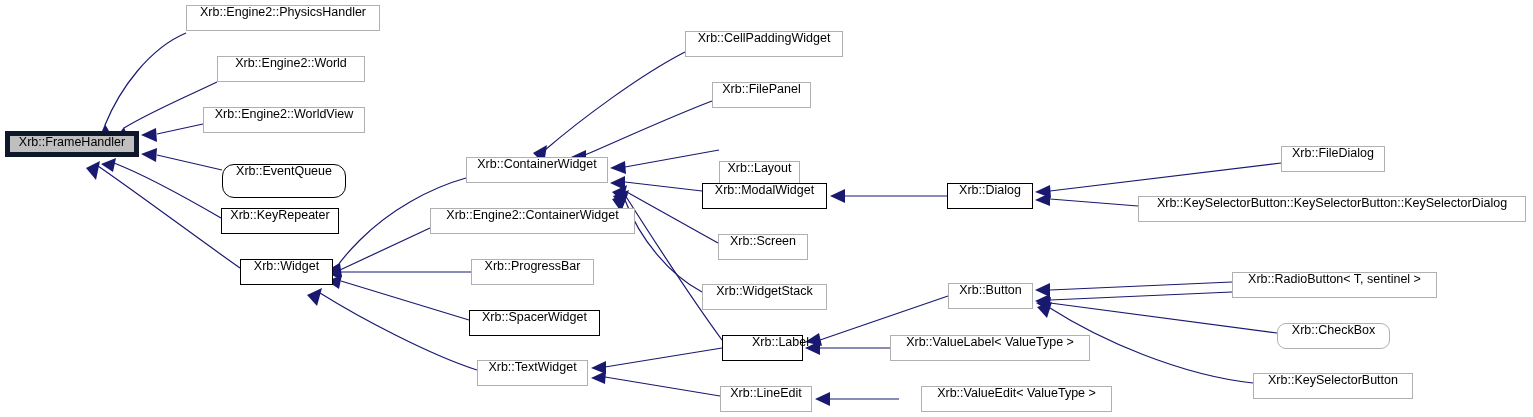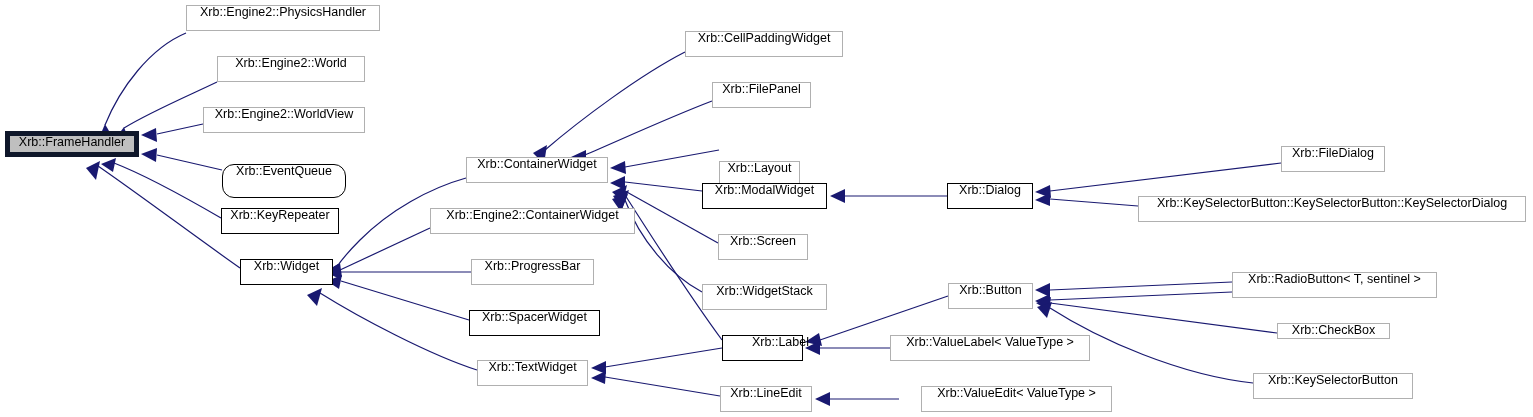--- a/index.html
+++ b/index.html
@@ -167,20 +167,20 @@
       </div>
       <div class="node" style="left: 1281px; top: 146px; width: 104px; height: 26px;">
         <span>Xrb::FileDialog</span>
       </div>
       <div class="node" style="left: 1138px; top: 196px; width: 388px; height: 26px;">
         <span>Xrb::KeySelectorButton::KeySelectorButton::KeySelectorDialog</span>
       </div>
       <div class="node" style="left: 1232px; top: 272px; width: 205px; height: 26px;">
         <span>Xrb::RadioButton&lt; T, sentinel &gt;</span>
       </div>
-      <div class="node" style="left: 1277px; top: 323px; width: 113px; height: 16px;">
+      <div class="node" style="left: 1277px; top: 323px; width: 113px; height: 26px; border-radius: 9px;">
         <span>Xrb::CheckBox</span>
       </div>
       <div class="node" style="left: 1253px; top: 373px; width: 160px; height: 26px;">
         <span>Xrb::KeySelectorButton</span>
       </div>
     </div>
 </div>
 
 </body></html>

